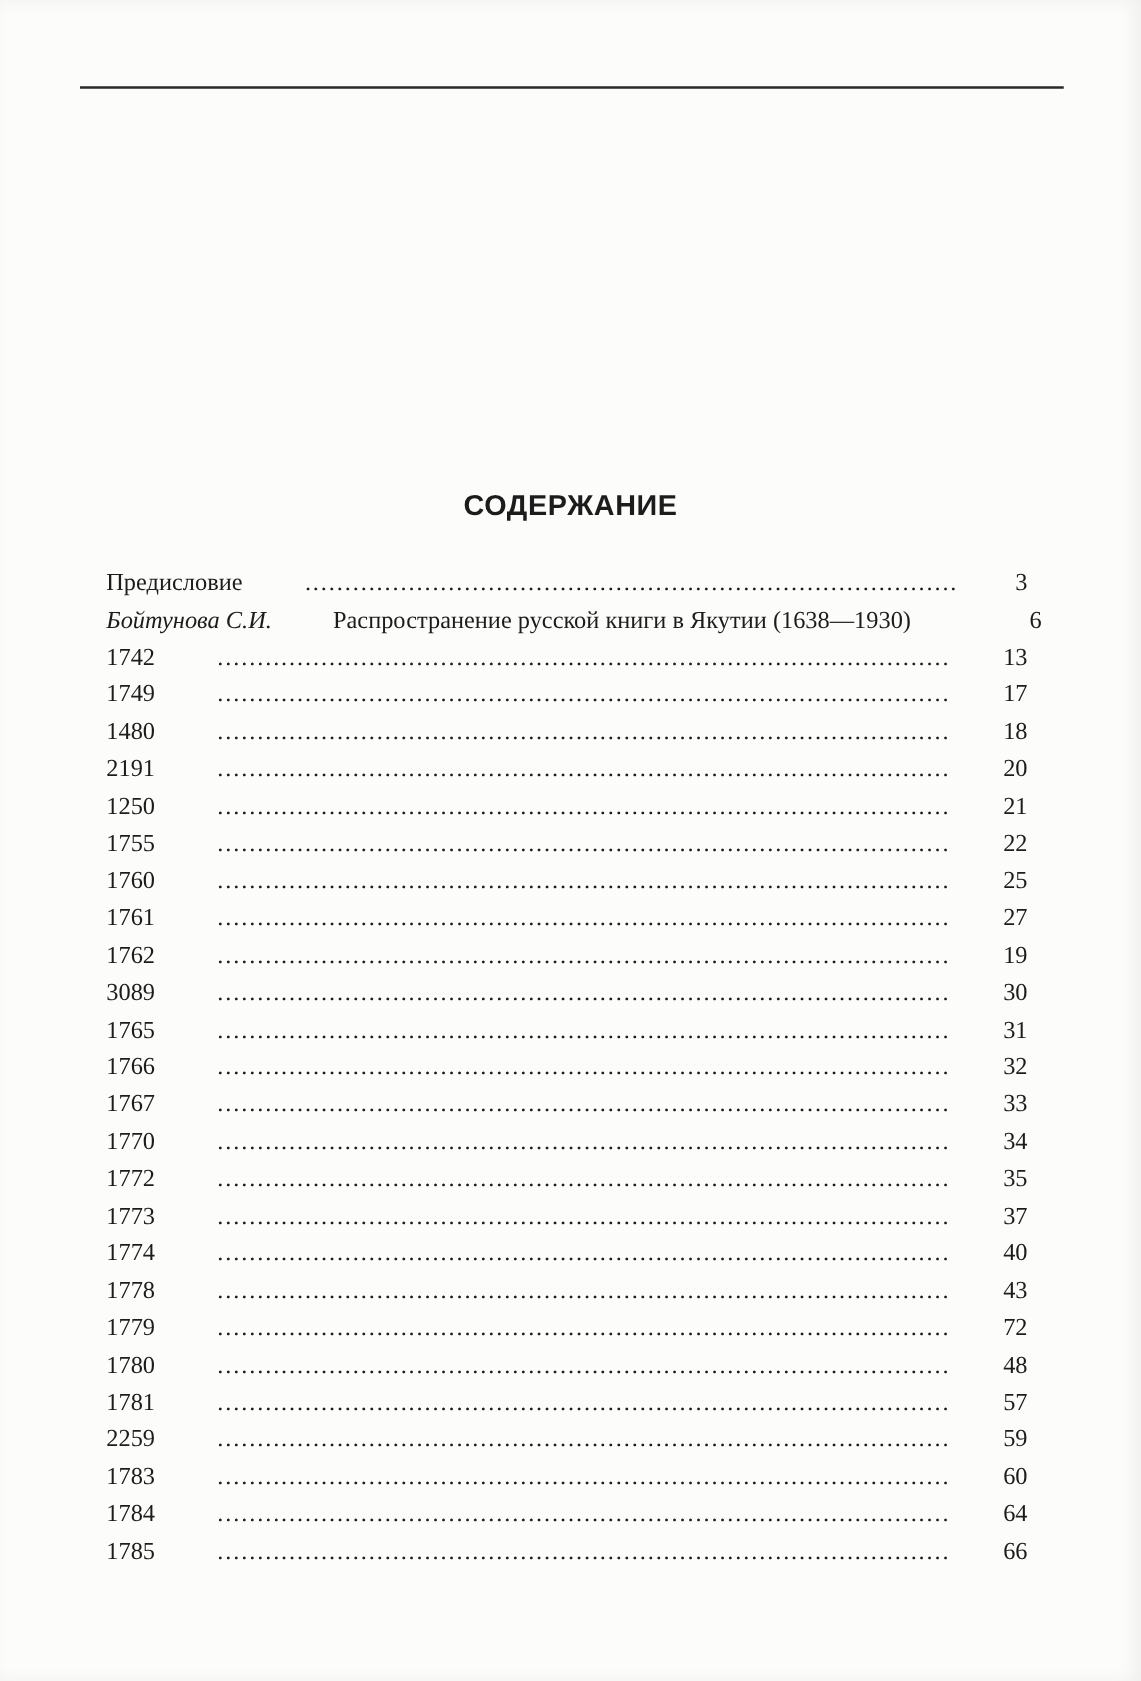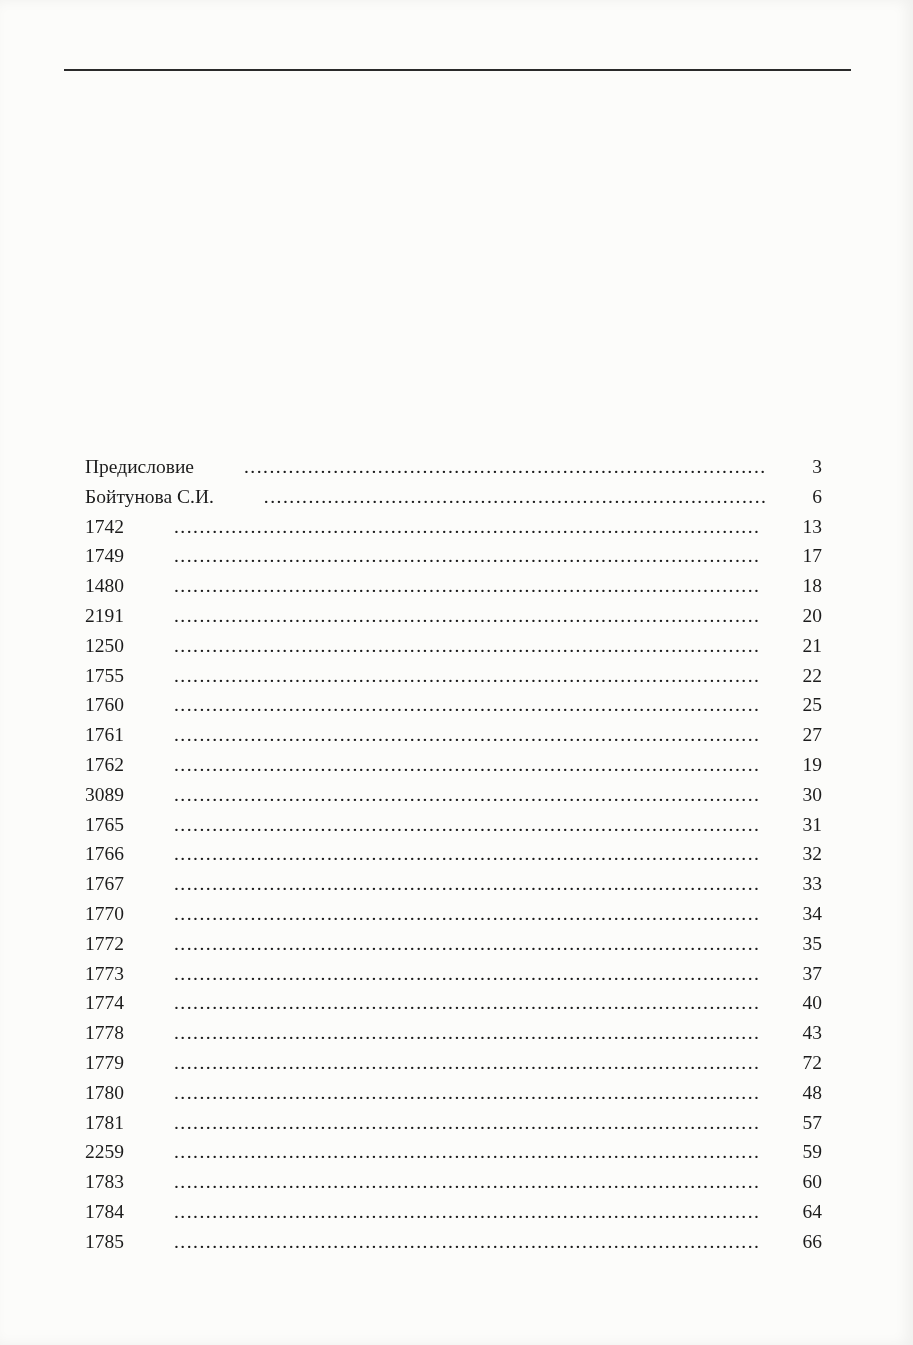--- a/index.html
+++ b/index.html
@@ -51,20 +51,21 @@
   .toc-row {
     display: flex;
     align-items: baseline;
     font-size: 19.5px;
     height: 29.8px;
     line-height: 29.8px;
     color: var(--text);
     gap: 44px;
   }
   .toc-prefix {
+    font-style: italic;
     white-space: pre;
   }
   .toc-label {
     white-space: pre;
   }
   .toc-dots {
     flex: 1;
     overflow: hidden;
     white-space: nowrap;
     letter-spacing: 1.5px;
@@ -73,28 +74,30 @@
   }
   .toc-page {
     white-space: nowrap;
   }
 </style>
 </head>
 <body>
 
 <div class="page">
   <div class="top-rule"></div>
+  <h1 class="title">СОДЕРЖАНИЕ</h1>
   <div class="toc">
       <div class="toc-row">
         <span class="toc-label">Предисловие </span>
         <span class="toc-dots">....................................................................................................................................................................................................................................................................</span>
         <span class="toc-page">3</span>
       </div>
       <div class="toc-row">
         <span class="toc-prefix">Бойтунова С.И. </span>
+        <span class="toc-label">Распространение русской книги в Якутии (1638—1930) </span>
         <span class="toc-dots">....................................................................................................................................................................................................................................................................</span>
         <span class="toc-page">6</span>
       </div>
       <div class="toc-row">
         <span class="toc-label">1742 </span>
         <span class="toc-dots">....................................................................................................................................................................................................................................................................</span>
         <span class="toc-page">13</span>
       </div>
       <div class="toc-row">
         <span class="toc-label">1749 </span>

